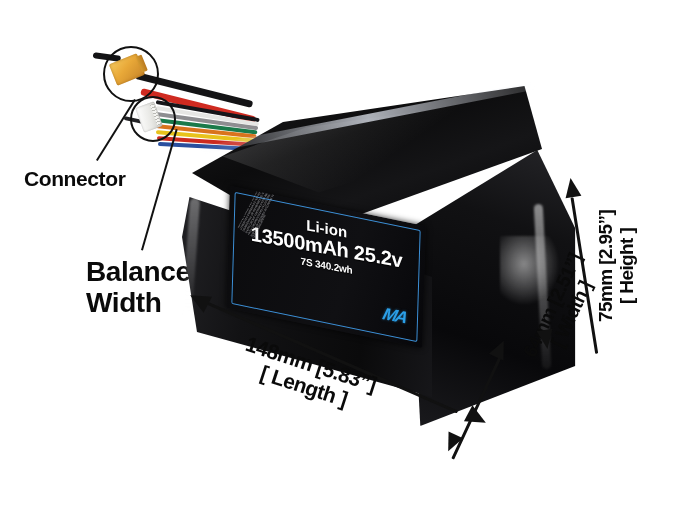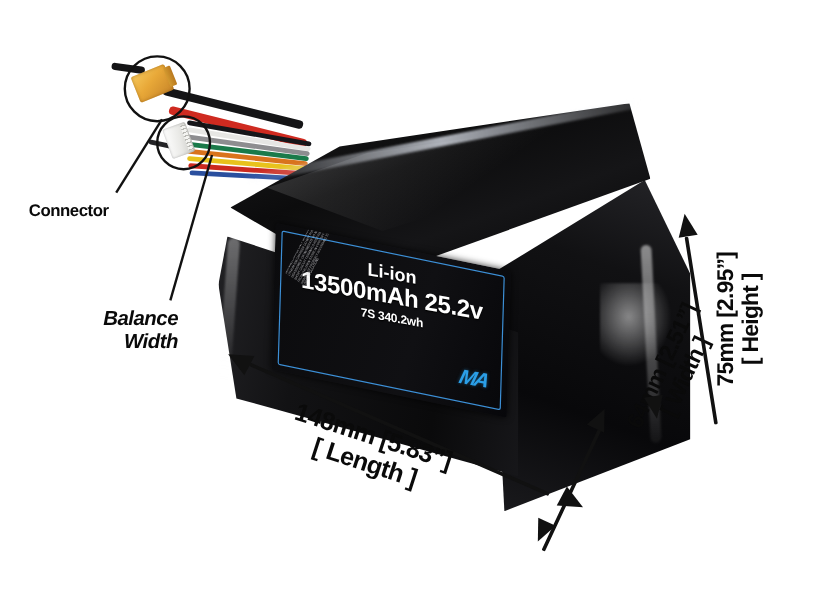--- a/index.html
+++ b/index.html
@@ -12,22 +12,22 @@
   
   .callout{
     position:absolute;
     font-family:"Liberation Sans",sans-serif;
     font-weight:bold;
     color:#0a0a0a;
     letter-spacing:-0.4px;
     white-space:nowrap;
     line-height:1.05;
   }
-  #callout-connector{left:24px;top:168px;font-size:14px;}
-  #callout-balance{left:86px;top:256px;font-size:17px;text-align:right;line-height:1.12;font-style:italic;}
+  #callout-connector{left:24px;top:168px;font-size:21px;}
+  #callout-balance{left:86px;top:256px;font-size:28px;text-align:left;line-height:1.12;}
 
   .leader{position:absolute;background:#111;transform-origin:0 0;}
 
   
   .mag-circle{
     position:absolute;border-radius:50%;
     border:2.2px solid #111;
     background:transparent;
   }
 

